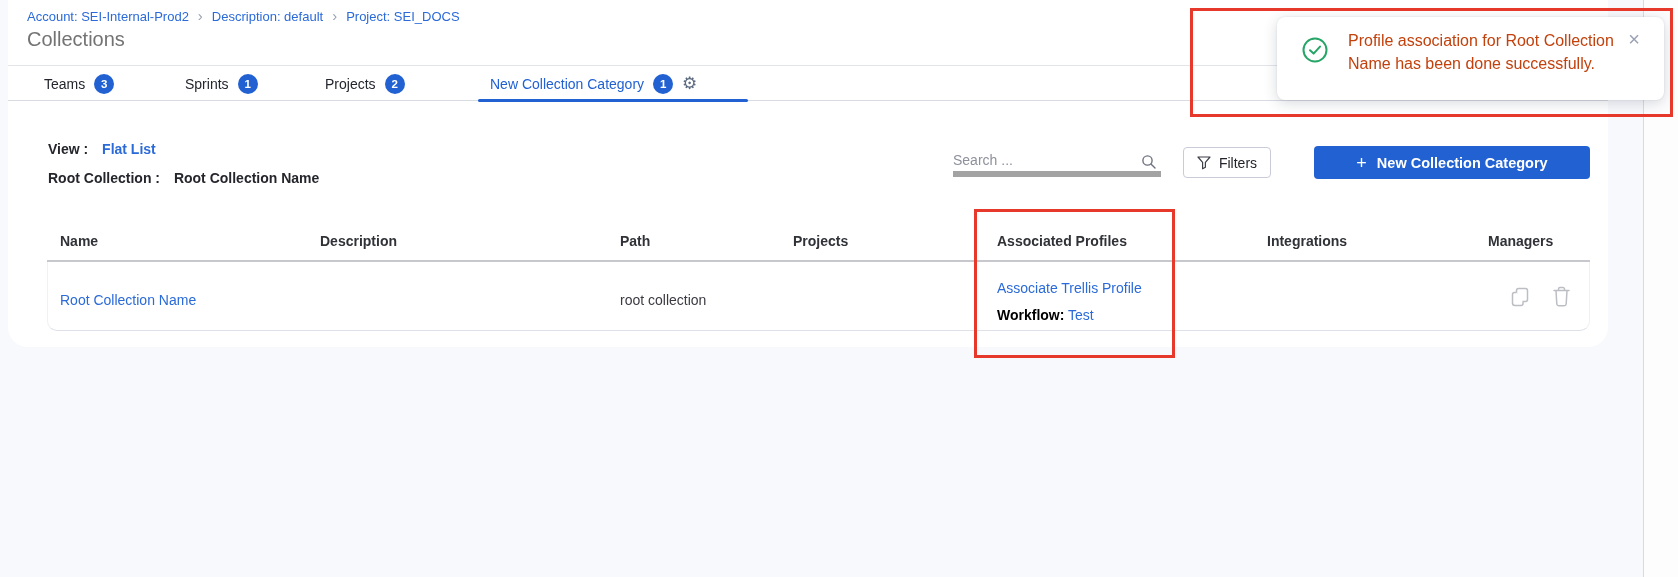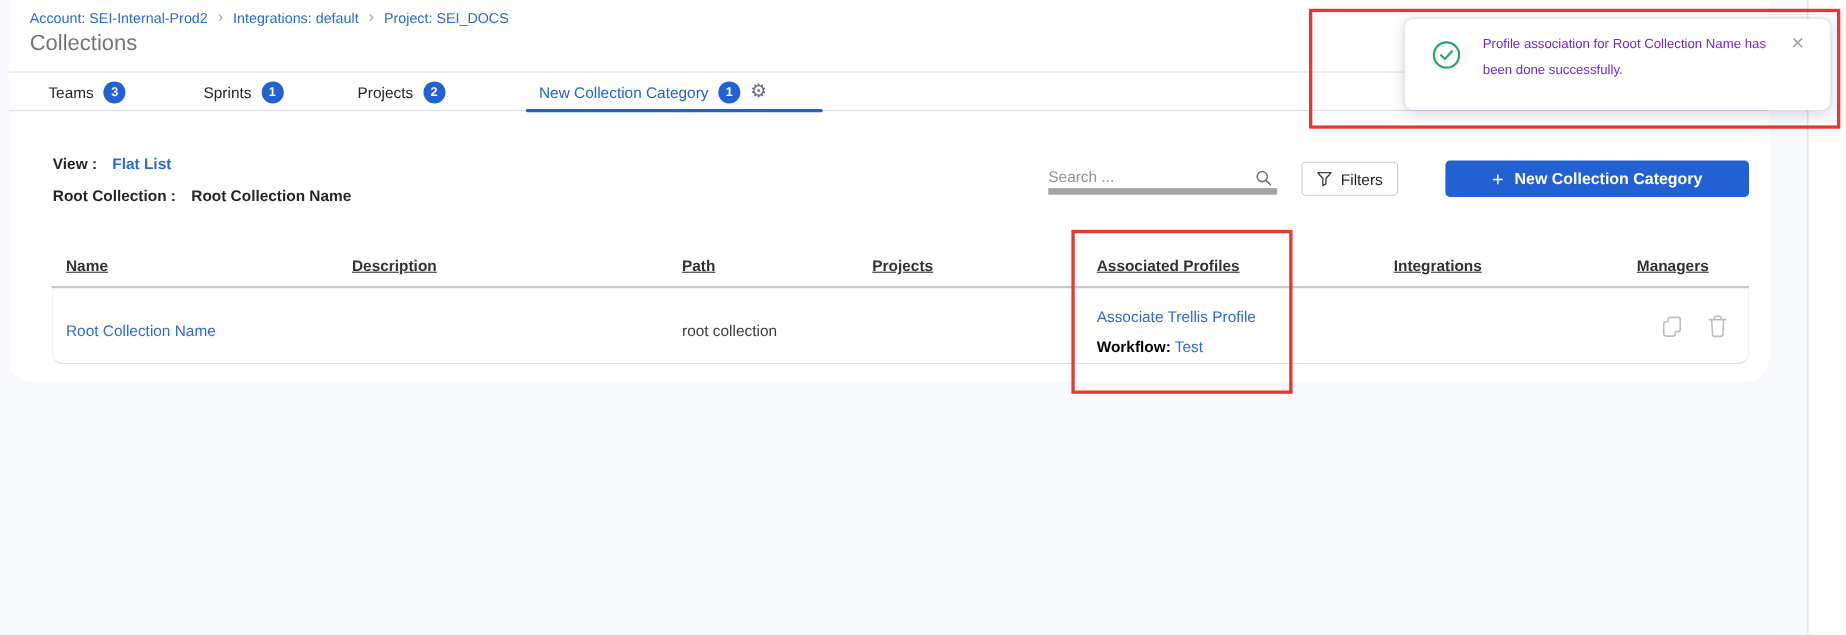--- a/index.html
+++ b/index.html
@@ -55,55 +55,55 @@
                  background:#fff; border:1px solid #c9ccd6; border-radius:4px;
                  display:flex; align-items:center; justify-content:center; gap:8px;
                  font-size:14px; color:#23242a; cursor:pointer; }
   .new-btn { left:1314px; top:146px; width:276px; height:33px; z-index:6;
              background:#2161d2; border:none; border-radius:4px; color:#fff;
              display:flex; align-items:center; justify-content:center; gap:10px;
              font-size:14.5px; font-weight:600; cursor:pointer; }
   .new-btn .plus { font-size:18px; font-weight:400; line-height:18px; }
 
   
-  .th { position:absolute; top:233px; z-index:6; font-weight:700; font-size:14px; color:#303237;text-decoration:underline; }
+  .th { position:absolute; top:233px; z-index:6; font-weight:700; font-size:14px; color:#303237; }
   .header-divider { left:47px; top:260px; width:1543px; height:2px; background:#c7c8cd; z-index:6; }
   .row-card { left:47px; top:262px; width:1543px; height:69px; background:#fff; z-index:5;
               border:1px solid #f0f1f5; border-top:none; border-bottom:1px solid #dfe1e8;
               border-radius:0 0 10px 10px; }
   .cell { position:absolute; z-index:6; color:#3a3b42; }
   .cell a { color:#2a6ad9; text-decoration:none; }
   .muted { color:#000000;font-weight:bold; }
   .icon-btn { position:absolute; z-index:6; background:none; border:none; cursor:pointer; padding:0; }
 
   
   .toast { left:1277px; top:17px; width:387px; height:83px; background:#fff; z-index:40;
            border-radius:8px; box-shadow:0 3px 14px rgba(40,48,70,.18), 0 0 2px rgba(40,48,70,.12);
            }
   .toast-check { position:absolute; left:25px; top:20px; }
   .toast-msg { position:absolute; left:71px; top:12px; width:272px; line-height:23px;
-               font-size:12px; color:#6d28d9; }
+               font-size:16px; color:#c2410c; }
   .toast-close { position:absolute; right:24px; top:12px; background:none; border:none;
                  font-size:20px; line-height:20px; color:#9aa1b4; cursor:pointer; }
 
   
   .annot { border:3px solid #e6392b; z-index:50; background:transparent; }
   .annot-toast { left:1190px; top:8px; width:483px; height:109px; }
   .annot-col { left:974px; top:209px; width:201px; height:149px; }
 </style>
 </head>
 <body>
 
 <div class="abs surface"></div>
 <div class="abs right-pane"></div>
 
 <div class="abs breadcrumb">
   <a href="#">Account: SEI-Internal-Prod2</a>
   <span class="crumb-sep">›</span>
-  <a href="#">Integrations: default</a>
+  <a href="#">Description: default</a>
   <span class="crumb-sep">›</span>
   <a href="#">Project: SEI_DOCS</a>
 </div>
 
 <h1 class="abs page-title">Collections</h1>
 
 <div class="abs tabbar">
   <div class="tab" style="left:36px">
     <span>Teams</span>
     <span class="tab-badge">3</span>

